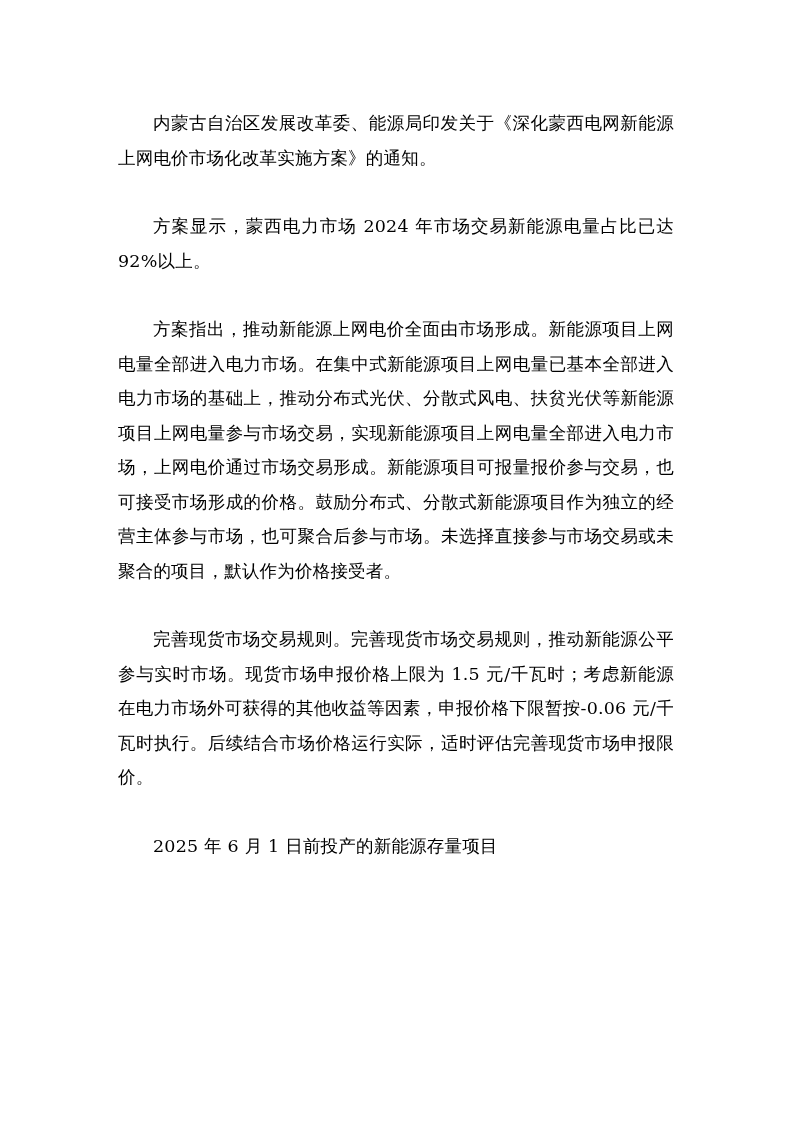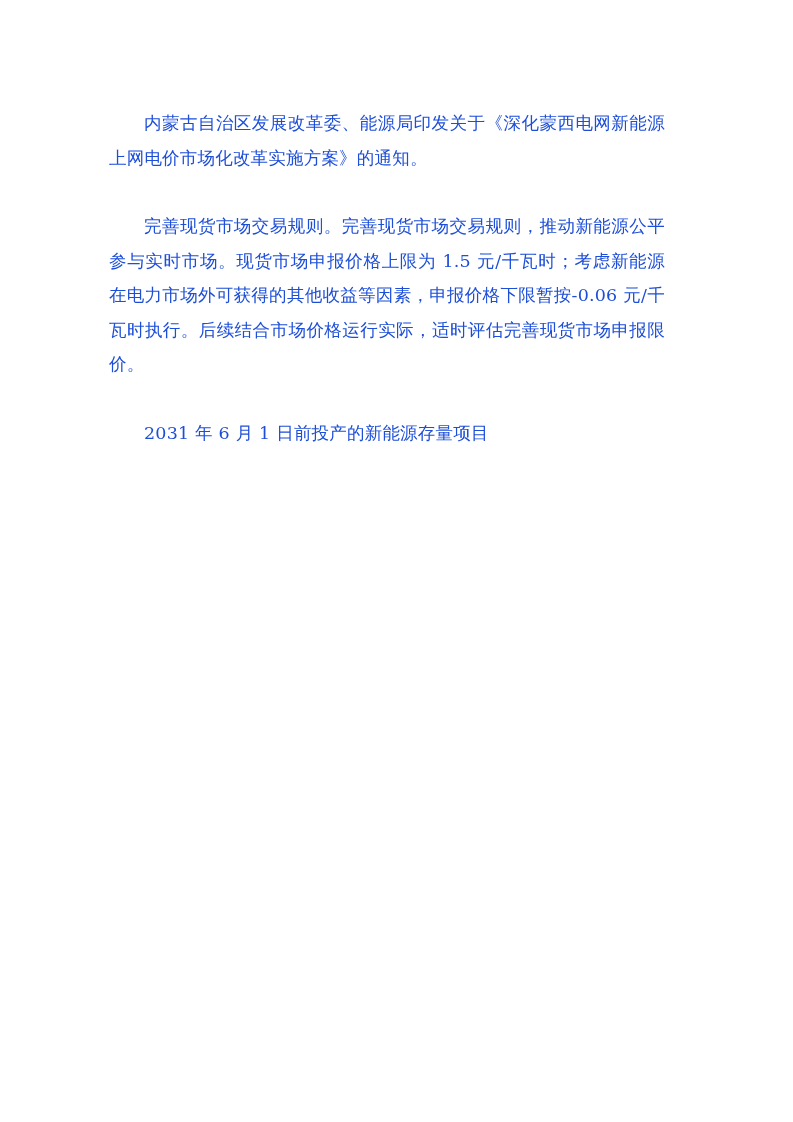--- a/index.html
+++ b/index.html
@@ -1,34 +1,36 @@
 <!DOCTYPE html>
 <html><head>
 <meta charset="utf-8">
 <style>
   html, body { margin: 0; padding: 0; background: #ffffff; }
   body { width: 793px; height: 1122px; position: relative; overflow: hidden; }
   .page {
     position: absolute;
-    left: 109px;
+    left: 118px;
     top: 106px;
     width: 556px;
     font-family: "DejaVu Serif", "Liberation Serif", serif;
     font-size: 17.5px;
-    color: #1d4ed8;
+    color: #000000;
     line-height: 34.5px;
   }
   .para {
     margin: 0 0 34px 0;
     text-indent: 35px;
     text-align: justify;
     letter-spacing: 0.2px;
   }
   .para.last { margin-bottom: 0; }
 </style>
 </head>
 <body>
 
 <div class="page">
   <p class="para">内蒙古自治区发展改革委、能源局印发关于《深化蒙西电网新能源上网电价市场化改革实施方案》的通知。</p>
+  <p class="para">方案显示，蒙西电力市场 2024 年市场交易新能源电量占比已达92%以上。</p>
+  <p class="para">方案指出，推动新能源上网电价全面由市场形成。新能源项目上网电量全部进入电力市场。在集中式新能源项目上网电量已基本全部进入电力市场的基础上，推动分布式光伏、分散式风电、扶贫光伏等新能源项目上网电量参与市场交易，实现新能源项目上网电量全部进入电力市场，上网电价通过市场交易形成。新能源项目可报量报价参与交易，也可接受市场形成的价格。鼓励分布式、分散式新能源项目作为独立的经营主体参与市场，也可聚合后参与市场。未选择直接参与市场交易或未聚合的项目，默认作为价格接受者。</p>
   <p class="para">完善现货市场交易规则。完善现货市场交易规则，推动新能源公平参与实时市场。现货市场申报价格上限为 1.5 元/千瓦时；考虑新能源在电力市场外可获得的其他收益等因素，申报价格下限暂按-0.06 元/千瓦时执行。后续结合市场价格运行实际，适时评估完善现货市场申报限价。</p>
-  <p class="para last">2031 年 6 月 1 日前投产的新能源存量项目</p>
+  <p class="para last">2025 年 6 月 1 日前投产的新能源存量项目</p>
 </div>
 
 </body></html>

